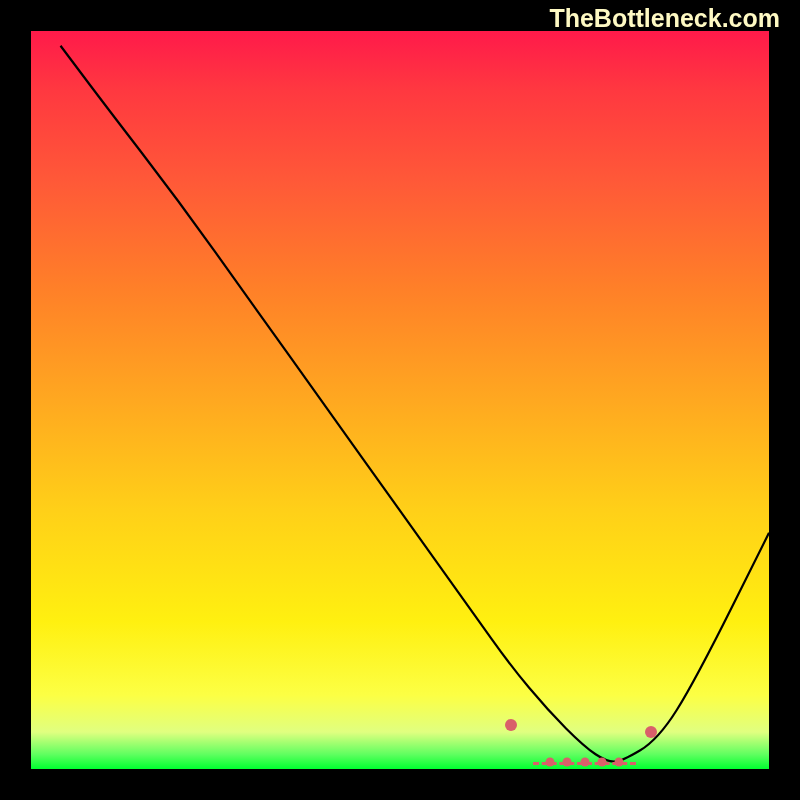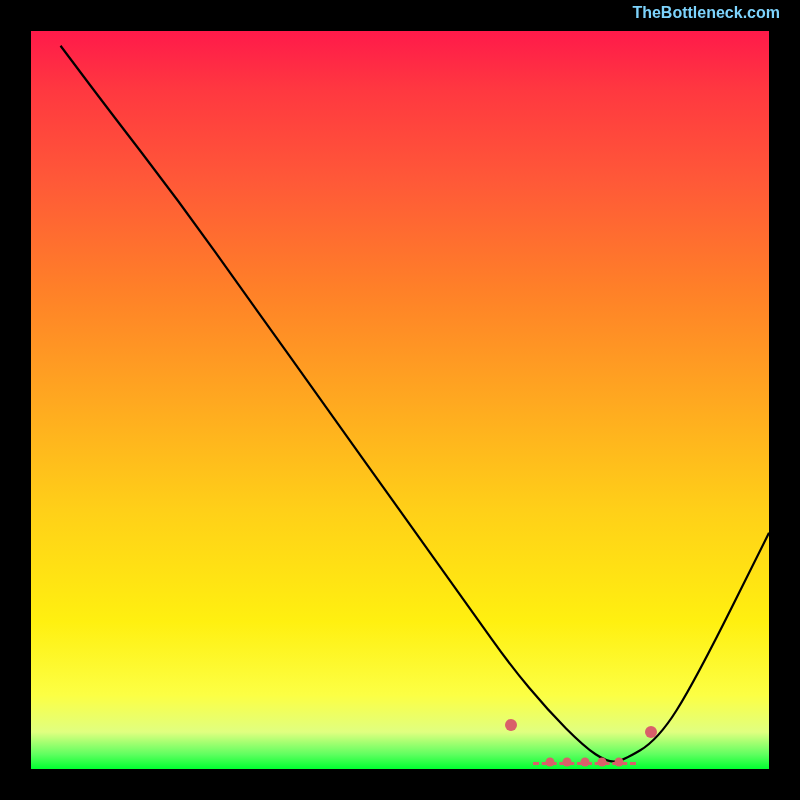--- a/index.html
+++ b/index.html
@@ -9,22 +9,22 @@
     height: 800px;
     background: #000000;
     font-family: Arial, Helvetica, sans-serif;
     overflow: hidden;
     position: relative;
   }
   .attribution {
     position: absolute;
     top: 4px;
     right: 20px;
-    color: #7dd3fc;
-    font-size: 16px;
+    color: #fef9c3;
+    font-size: 25px;
     font-weight: bold;
     z-index: 10;
   }
   .plot-area {
     position: absolute;
     left: 31px;
     top: 31px;
     width: 738px;
     height: 738px;
     overflow: hidden;

